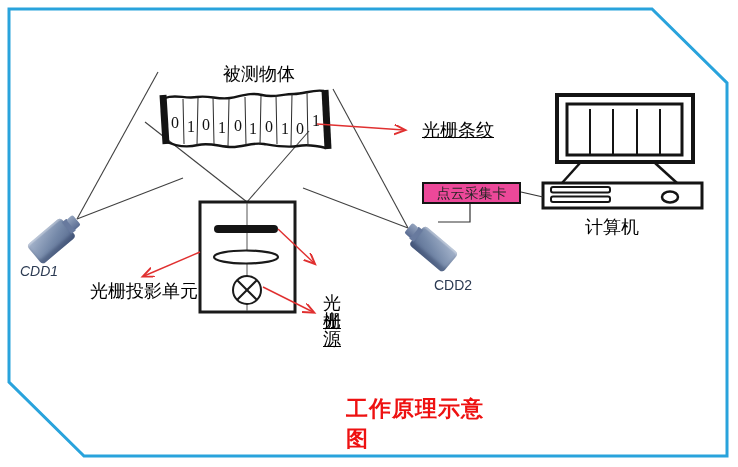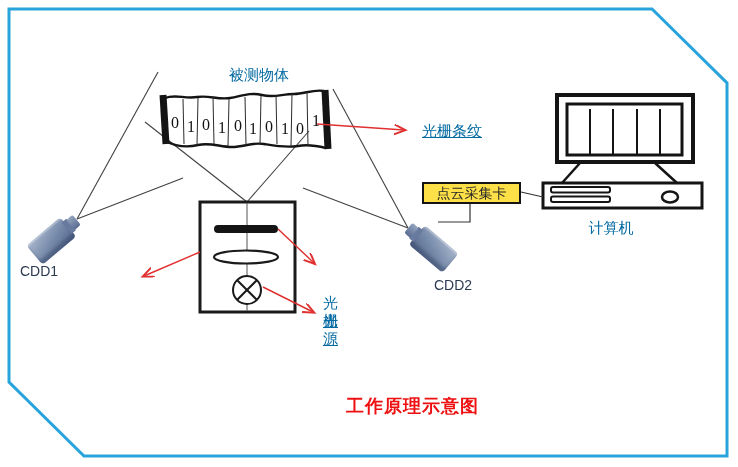--- a/index.html
+++ b/index.html
@@ -1,39 +1,39 @@
 <!DOCTYPE html>
 <html><head>
 <meta charset="utf-8">
 <style>
   html,body{margin:0;padding:0;background:#ffffff;}
   .canvas{
     position:relative;width:738px;height:467px;background:#ffffff;overflow:hidden;
     font-family:"Liberation Sans",sans-serif;
   }
   .canvas svg{position:absolute;left:0;top:0;}
-  .lbl{position:absolute;color:#0369a1;font-size:15px;line-height:17px;white-space:nowrap;}
+  .lbl{position:absolute;color:#000000;font-size:18px;line-height:17px;white-space:nowrap;}
   .lbl-object{left:220px;top:66px;width:78px;text-align:center;}
   .lbl-stripes{left:422px;top:122px;text-decoration:underline;}
   .lbl-computer{left:585px;top:219px;width:52px;text-align:center;}
   .lbl-cdd{font-size:14px;color:#2b3a52;}
-  .lbl-cdd1{left:20px;top:263px;}
+  .lbl-cdd1{left:20px;top:263px;font-style:italic;}
   .lbl-cdd2{left:434px;top:277px;}
   .lbl-proj-unit{left:90px;top:283px;}
   .lbl-vert{width:17px;white-space:normal;line-height:18px;letter-spacing:0;}
   .lbl-grating{left:323px;top:262px;margin-top:32px;}
   .lbl-source{left:323px;top:312px;text-decoration:underline;}
   .card-box{
     position:absolute;left:422px;top:182px;width:95px;height:18px;
-    border:2px solid #141414;background:#fde047;color:#262626;
+    border:2px solid #141414;background:#ec4899;color:#262626;
     font-size:14px;line-height:18px;text-align:center;
   }
   .diagram-title{
     position:absolute;left:346px;top:394px;width:150px;
-    color:#ee1111;font-size:18px;font-weight:bold;letter-spacing:1px;
+    color:#ee1111;font-size:22px;font-weight:bold;letter-spacing:1px;
   }
   
   .camera{position:absolute;width:56px;height:30px;}
   .camera.cdd1{left:27px;top:221px;transform:rotate(-40deg);}
   .camera.cdd2{left:402px;top:229px;transform:scaleX(-1) rotate(-40deg);}
   .cam-body{
     position:absolute;left:0;top:4px;width:44px;height:25px;border-radius:4px;
     background:linear-gradient(160deg,#a2b1c9 8%,#7488a8 55%,#54678c 100%);
     box-shadow:inset 0 -5px 3px rgba(38,52,86,.35), inset 0 2px 1px rgba(255,255,255,.3);
   }
@@ -153,17 +153,18 @@
     <div class="cam-neck"></div>
     <div class="cam-lens"></div>
   </div>
 
   <div class="lbl lbl-object">被测物体</div>
   <div class="lbl lbl-stripes">光栅条纹</div>
   <div class="card-box">点云采集卡</div>
   <div class="lbl lbl-computer">计算机</div>
   <div class="lbl lbl-cdd lbl-cdd1">CDD1</div>
   <div class="lbl lbl-cdd lbl-cdd2">CDD2</div>
+  <div class="lbl lbl-proj-unit">光栅投影单元</div>
   <div class="lbl lbl-vert lbl-grating">光栅</div>
   <div class="lbl lbl-vert lbl-source">光源</div>
   <div class="diagram-title">工作原理示意图</div>
 
 </div>
 
 </body></html>

